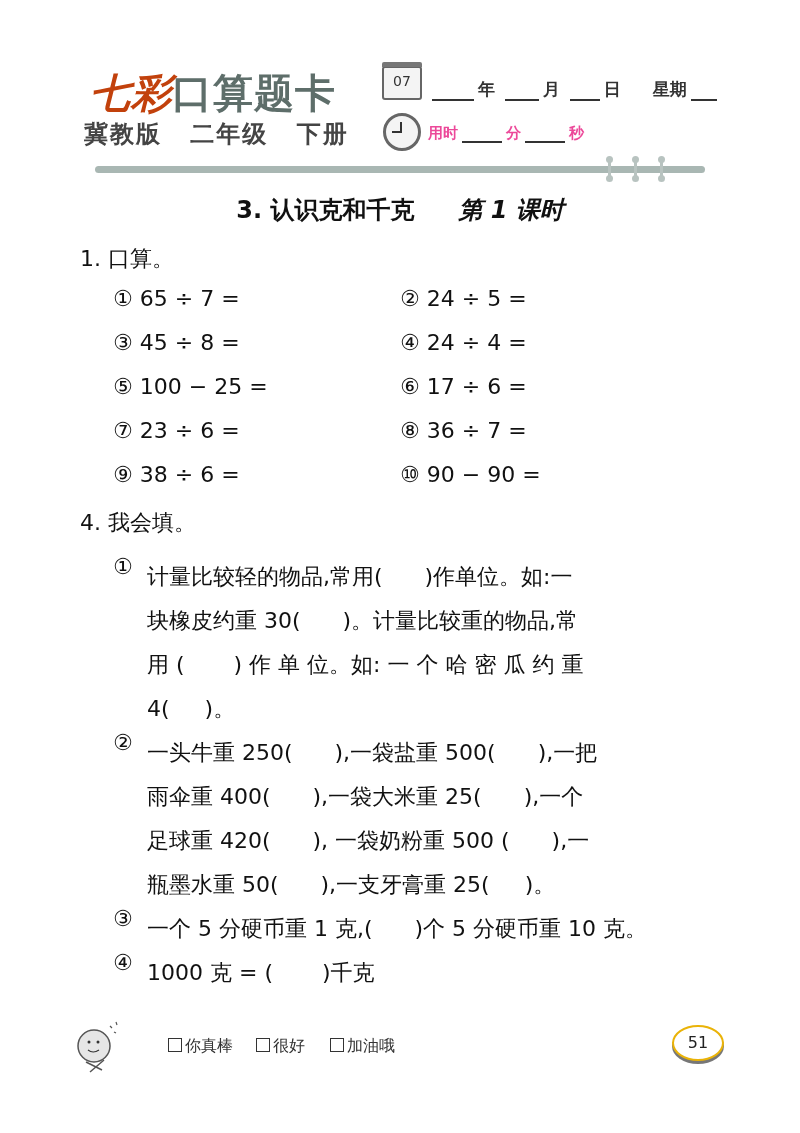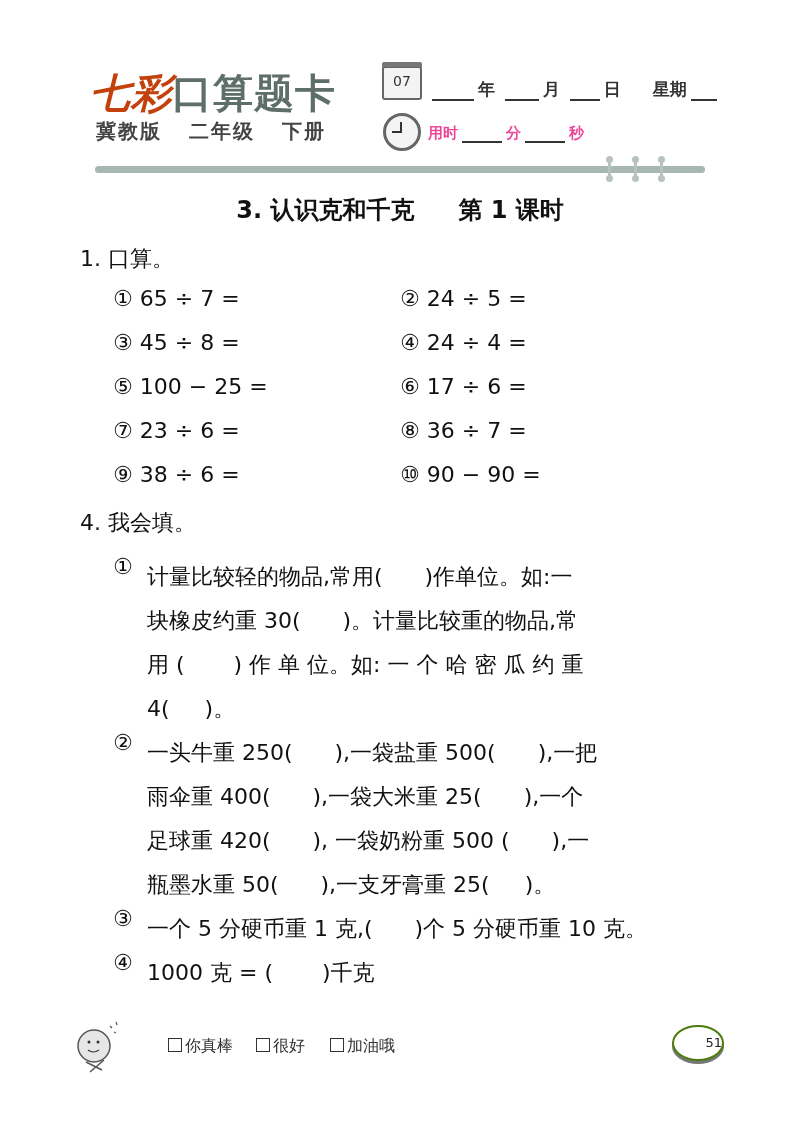--- a/index.html
+++ b/index.html
@@ -1,44 +1,44 @@
 <!DOCTYPE html>
 <html><head>
 <meta charset="utf-8">
 <style>
   html, body { margin: 0; padding: 0; background: #ffffff; }
   body { width: 800px; height: 1133px; position: relative; overflow: hidden;
          font-family: "DejaVu Sans", sans-serif; color: #222; }
   .abs { position: absolute; }
   .logo { left: 90px; top: 66px; font-size: 40px; font-weight: bold; color: #5e6e6a; letter-spacing: 1px; font-family: "DejaVu Serif", serif; }
   .logo .qi { color: #c2410c; font-style: italic; }
-  .subtitle { left: 96px; top: 118px; font-size: 20px; font-weight: bold; color: #444; letter-spacing: 2px; }
+  .subtitle { left: 84px; top: 118px; font-size: 24px; font-weight: bold; color: #444; letter-spacing: 2px; }
   .subtitle span { margin-right: 18px; }
   .cal { left: 382px; top: 66px; width: 36px; height: 30px; border: 2px solid #666; border-radius: 3px; background: #f4f4f4; font-size: 14px; text-align: center; line-height: 26px; color: #333; }
   .cal::before { content: ""; position: absolute; left: -2px; right: -2px; top: -6px; height: 5px; background: #777; border-radius: 2px 2px 0 0; }
   .clock { left: 383px; top: 113px; width: 32px; height: 32px; border: 3px solid #666; border-radius: 50%; background: #f4f4f4; }
   .clock::before { content: ""; position: absolute; left: 14px; top: 6px; width: 2px; height: 10px; background: #333; }
   .clock::after { content: ""; position: absolute; left: 6px; top: 15px; width: 10px; height: 2px; background: #333; }
   .date-row { left: 428px; top: 78px; font-size: 17px; font-weight: bold; color: #333; }
   .blank { display: inline-block; border-bottom: 2px solid #333; vertical-align: bottom; height: 14px; margin: 0 4px; }
   .time-row { left: 428px; top: 124px; font-size: 15px; font-weight: bold; color: #ec4899; }
   .bar { left: 95px; top: 166px; width: 610px; height: 7px; background: #a9b7b3; border-radius: 4px; }
   .pin { top: 158px; width: 3px; height: 22px; background: #b8c3c0; }
   .pin::before, .pin::after { content: ""; position: absolute; left: -2px; width: 7px; height: 7px; border-radius: 50%; background: #b8c3c0; }
   .pin::before { top: -2px; } .pin::after { bottom: -2px; }
   .lesson-title { left: 0; width: 800px; top: 194px; text-align: center; font-size: 24px; font-weight: bold; color: #111; }
-  .lesson-title span + span { margin-left: 44px; }
+  .lesson-title span + span { margin-left: 44px; font-style: italic; }
   .q-head { left: 80px; font-size: 22px; color: #111; }
   .calc { font-size: 22px; color: #111; }
   .text-line { left: 147px; font-size: 22px; color: #111; white-space: pre; margin-top: 8px; }
   .num-mark { font-size: 22px; color: #111; }
   .footer-mascot { left: 72px; top: 1020px; width: 54px; height: 60px; }
   .rating { top: 1036px; font-size: 16px; color: #333; padding-left: 24px; }
   .checkbox { display: inline-block; width: 12px; height: 12px; border: 1.5px solid #333; vertical-align: -1px; margin-right: 3px; }
-  .page-num { left: 672px; top: 1025px; width: 48px; height: 32px; border: 2px solid #4d7c0f; border-radius: 50%; text-align: right; line-height: 32px; font-size: 13px; box-shadow: 0 3px 0 #777; background: #fff; }
+  .page-num { left: 672px; top: 1025px; width: 48px; height: 32px; border: 2px solid #eab308; border-radius: 50%; text-align: center; line-height: 32px; font-size: 16px; box-shadow: 0 3px 0 #777; background: #fff; }
 </style>
 </head>
 <body>
 
 <div class="abs logo">
   <span class="qi">七彩</span><span>口算题卡</span>
 </div>
 <div class="abs subtitle">
   <span>冀教版</span>
   <span>二年级</span>

